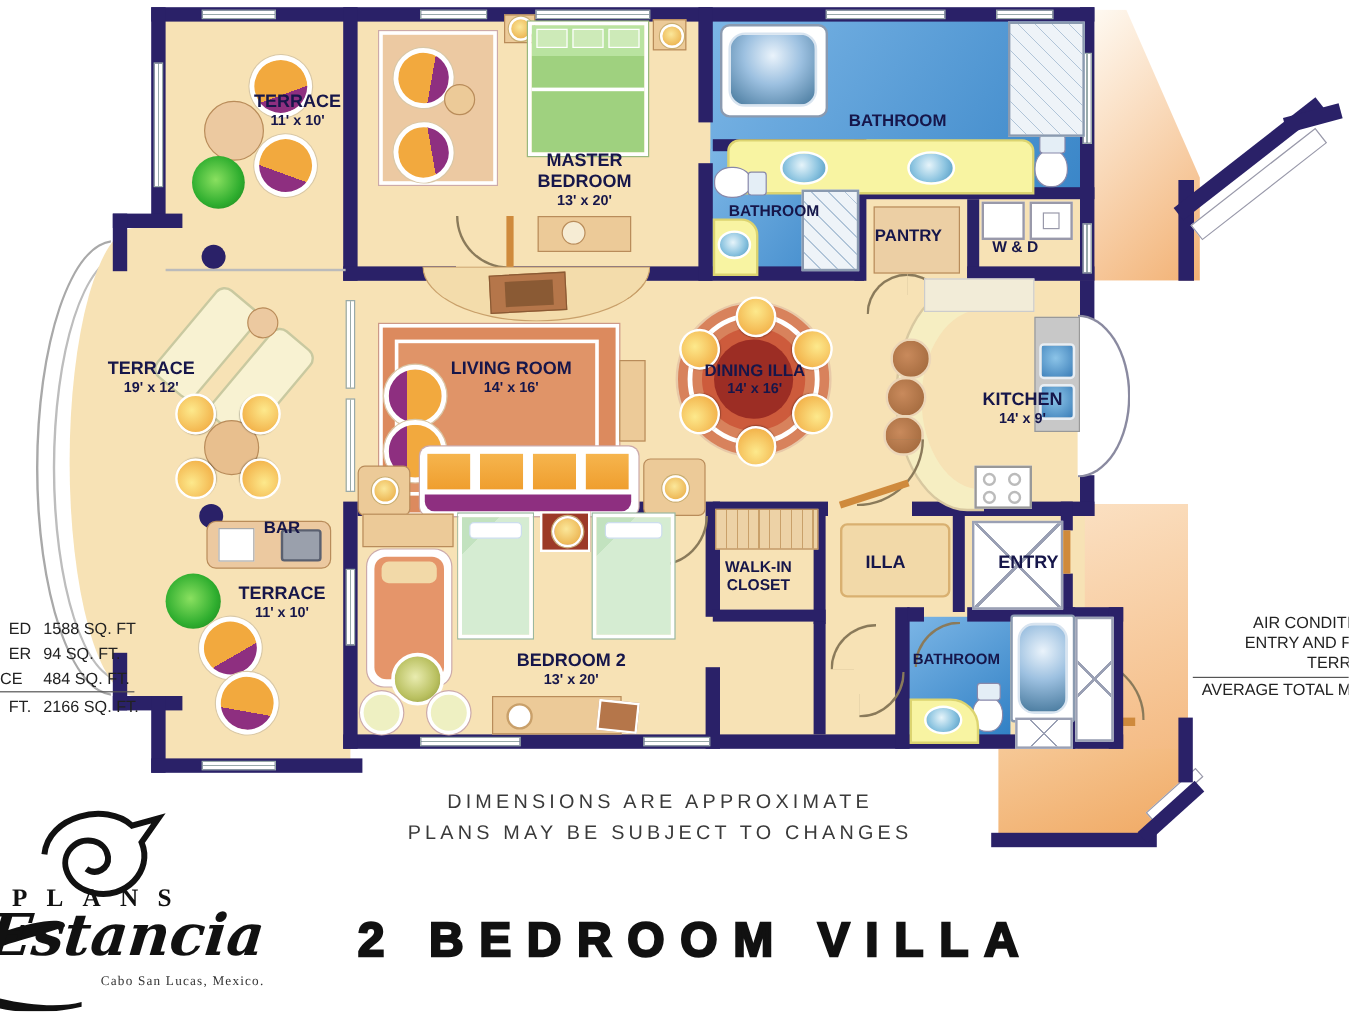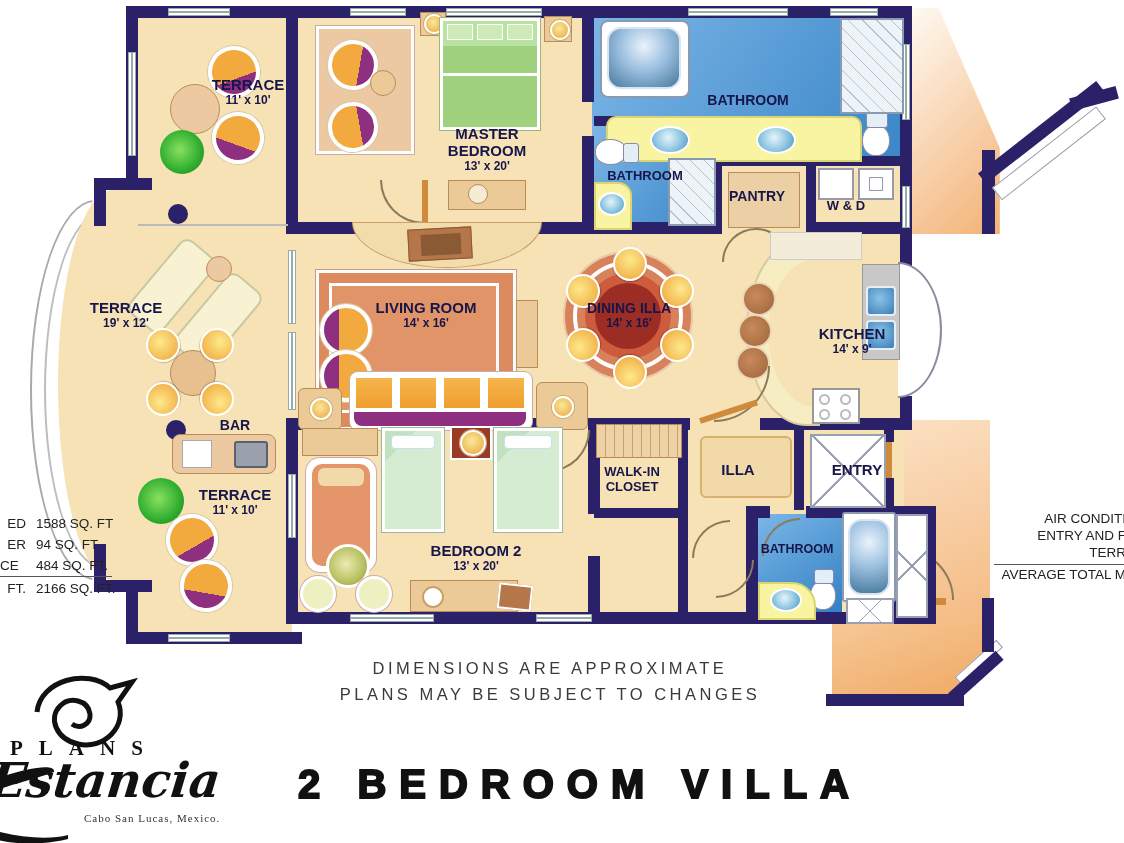--- a/index.html
+++ b/index.html
@@ -311,21 +311,21 @@
     <span class="dims">14' x 16'</span>
   </div>
   <div class="room-label" style="left:629px;top:316px;font-size:14px;">
     <span>DINING ILLA</span>
     <span class="dims">14' x 16'</span>
   </div>
   <div class="room-label" style="left:852px;top:312px;font-size:15px;margin-top:29px;">
     <span>KITCHEN</span>
     <span class="dims">14' x 9'</span>
   </div>
-  <div class="room-label" style="left:235px;top:426px;">
+  <div class="room-label" style="left:235px;top:440px;">
     <span>BAR</span>
   </div>
   <div class="room-label" style="left:235px;top:502px;font-size:15px;">
     <span>TERRACE</span>
     <span class="dims">11' x 10'</span>
   </div>
   <div class="room-label" style="left:476px;top:558px;font-size:15px;">
     <span>BEDROOM 2</span>
     <span class="dims">13' x 20'</span>
   </div>

